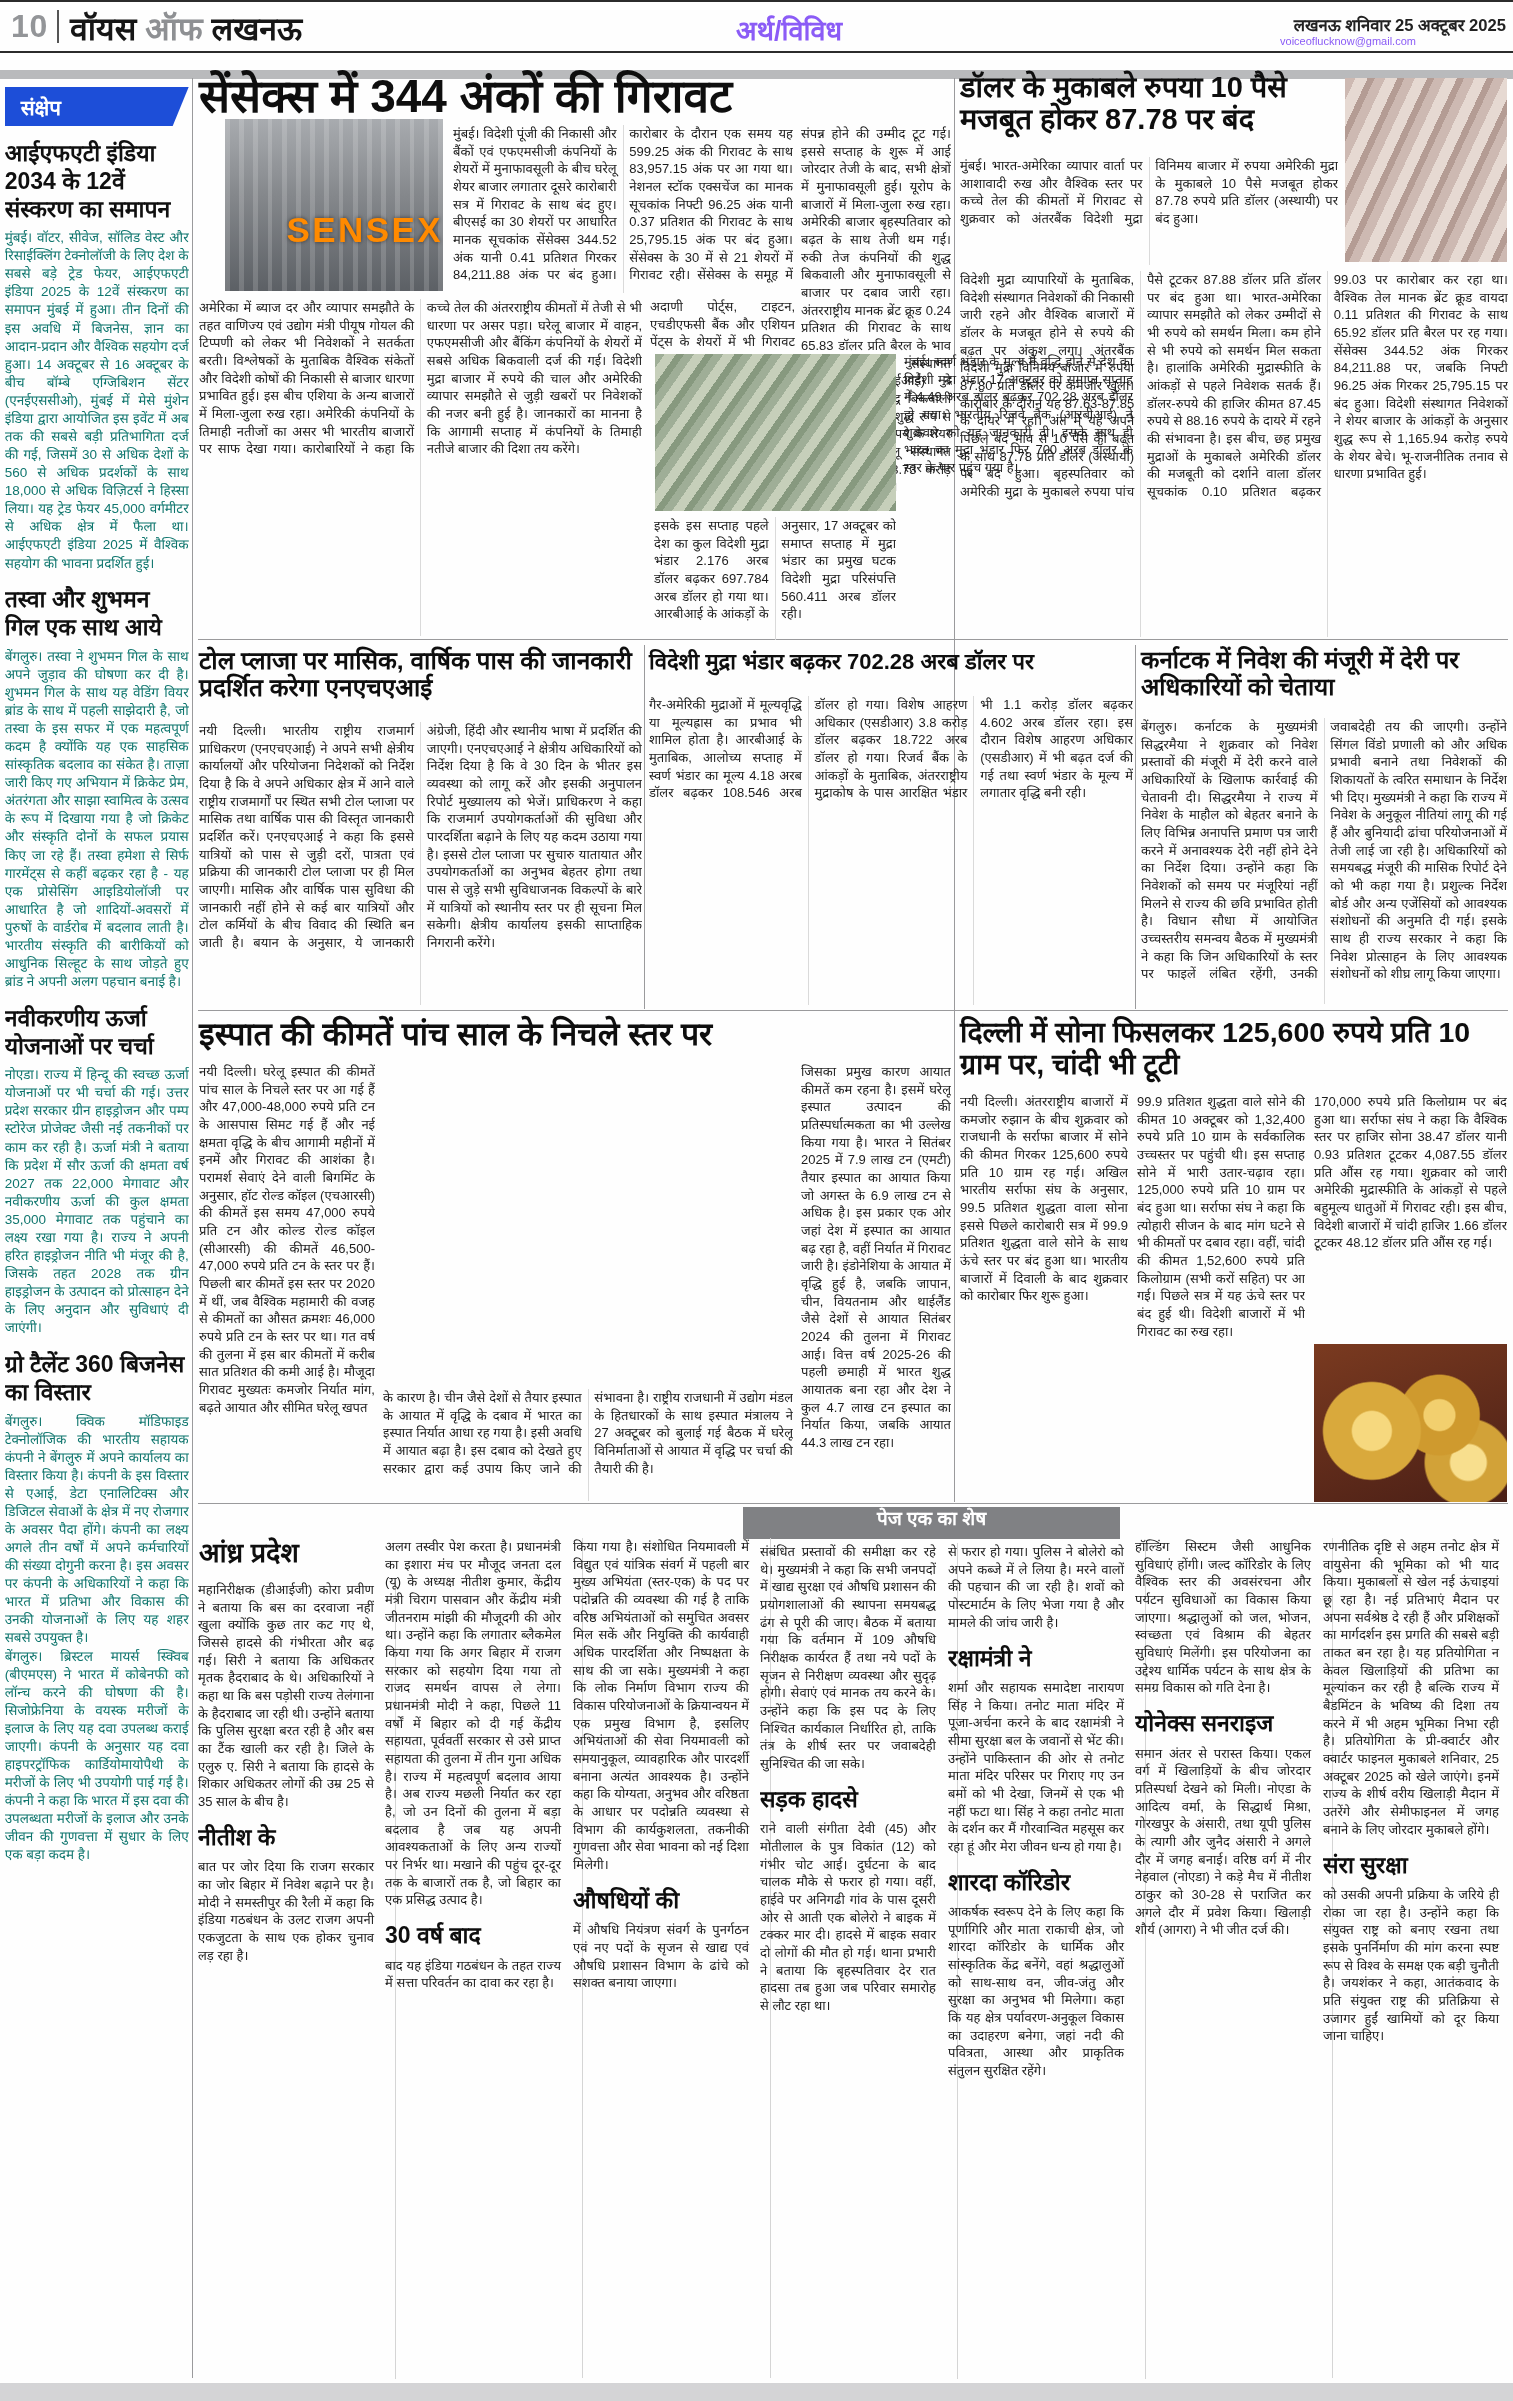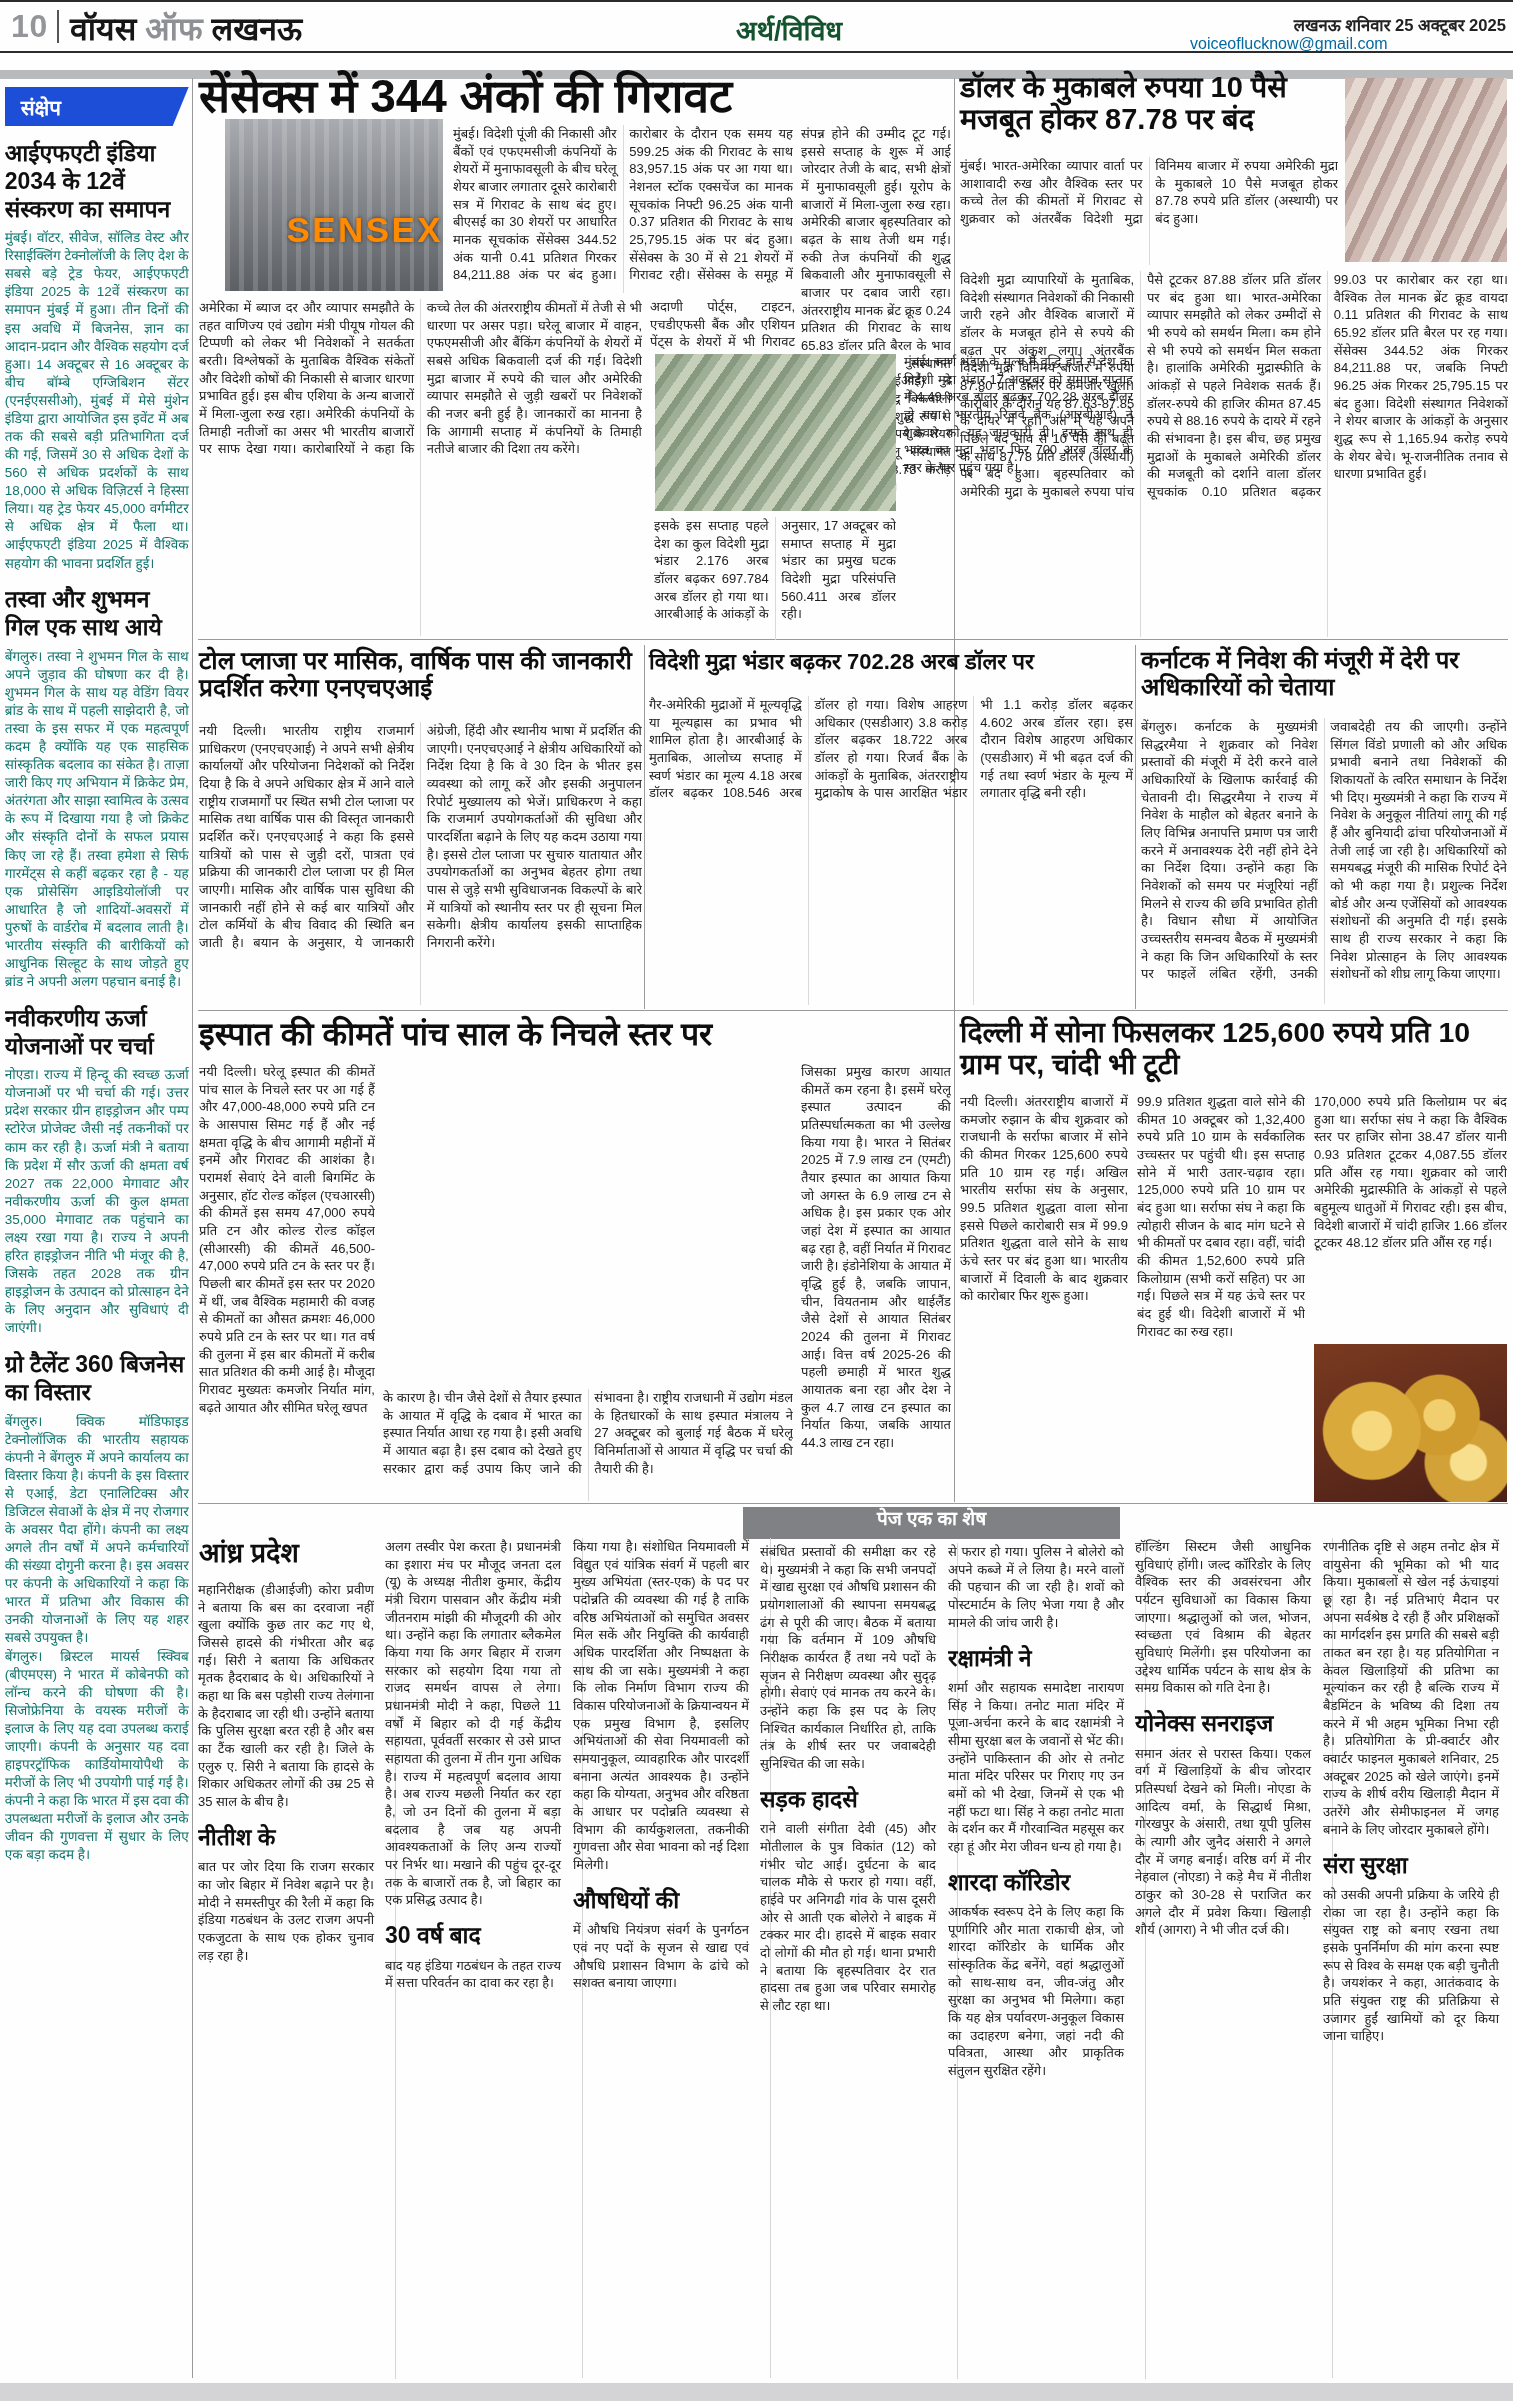--- a/index.html
+++ b/index.html
@@ -8,23 +8,23 @@
   .abs{position:absolute}
   .line{background:#9a9a9c}
   .topline{left:0;top:0;width:1514px;height:1.6px;background:#2b2b2b}
   .mastline{left:0;top:51px;width:1514px;height:1.6px;background:#2b2b2b}
   .grayband{left:0;top:70px;width:1514px;height:8.7px;background:#b9babc}
   .footband{left:0;top:2383px;width:1514px;height:18px;background:#d4d4d6}
 
   .mh-num{font-size:32px;font-weight:bold;color:#939598;letter-spacing:0.8px}
   .mh-name{font-size:32px;font-weight:bold;color:#161616}
   .mh-name .gray{color:#8e9093}
-  .mh-sec{font-size:27px;font-weight:bold;color:#14532d}
+  .mh-sec{font-size:27px;font-weight:bold;color:#8b5cf6}
   .mh-date{font-size:16.6px;font-weight:bold;color:#222;text-align:right}
-  .mh-mail{font-size:16px;color:#0369a1;text-align:left}
+  .mh-mail{font-size:11px;color:#8b5cf6;text-align:center}
 
   .brieflabel{background:#1d4ed8;color:#fff;font-size:20.6px;font-weight:bold;
               padding:5.5px 0 5.5px 16px;width:168px;
               clip-path:polygon(0 0,100% 0,calc(100% - 16px) 100%,0 100%)}
   .brieftitle{font-size:23px;font-weight:bold;line-height:1.22;margin:12.7px 0 6.3px;color:#101010}
   .briefbody{font-size:13.5px;line-height:1.34;text-align:justify;color:#0f766e}
 
   .hl{font-weight:bold;color:#0e0e0e;line-height:1.12}
   .art{font-size:13px;line-height:1.36;text-align:justify;color:#1c1c1c;overflow:hidden;white-space:pre-line}
   .c2{column-count:2;column-gap:12.7px;column-rule:0.8px solid #dadada}

